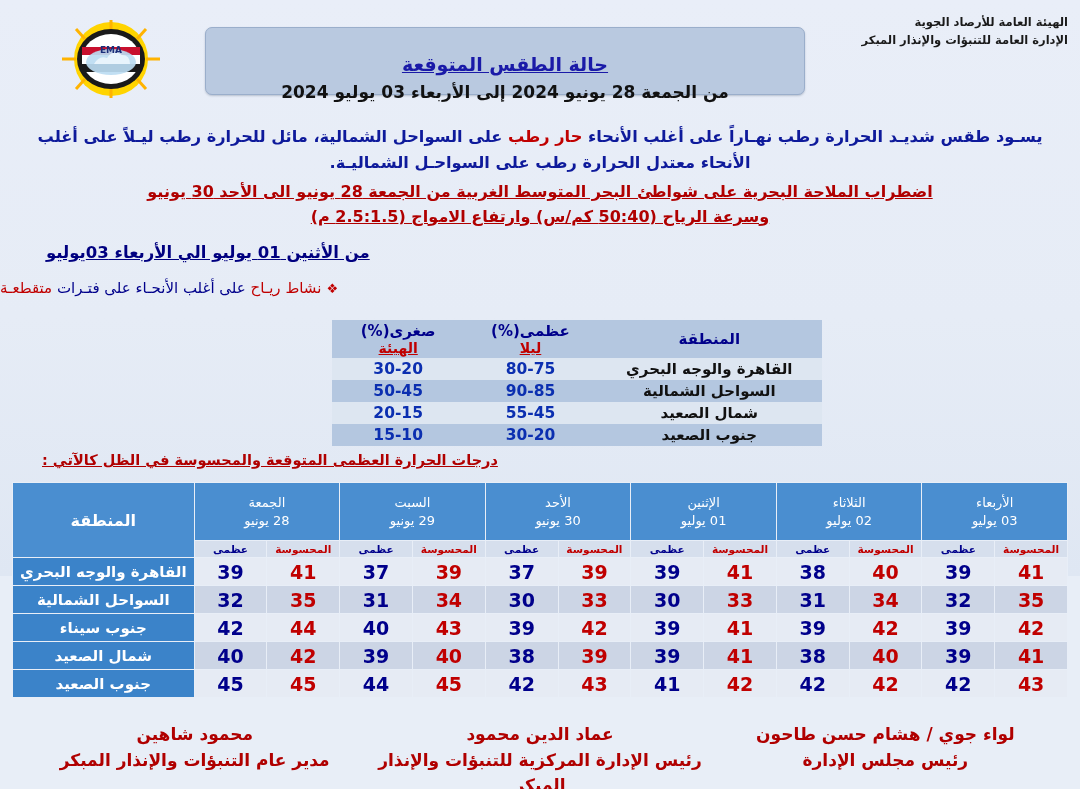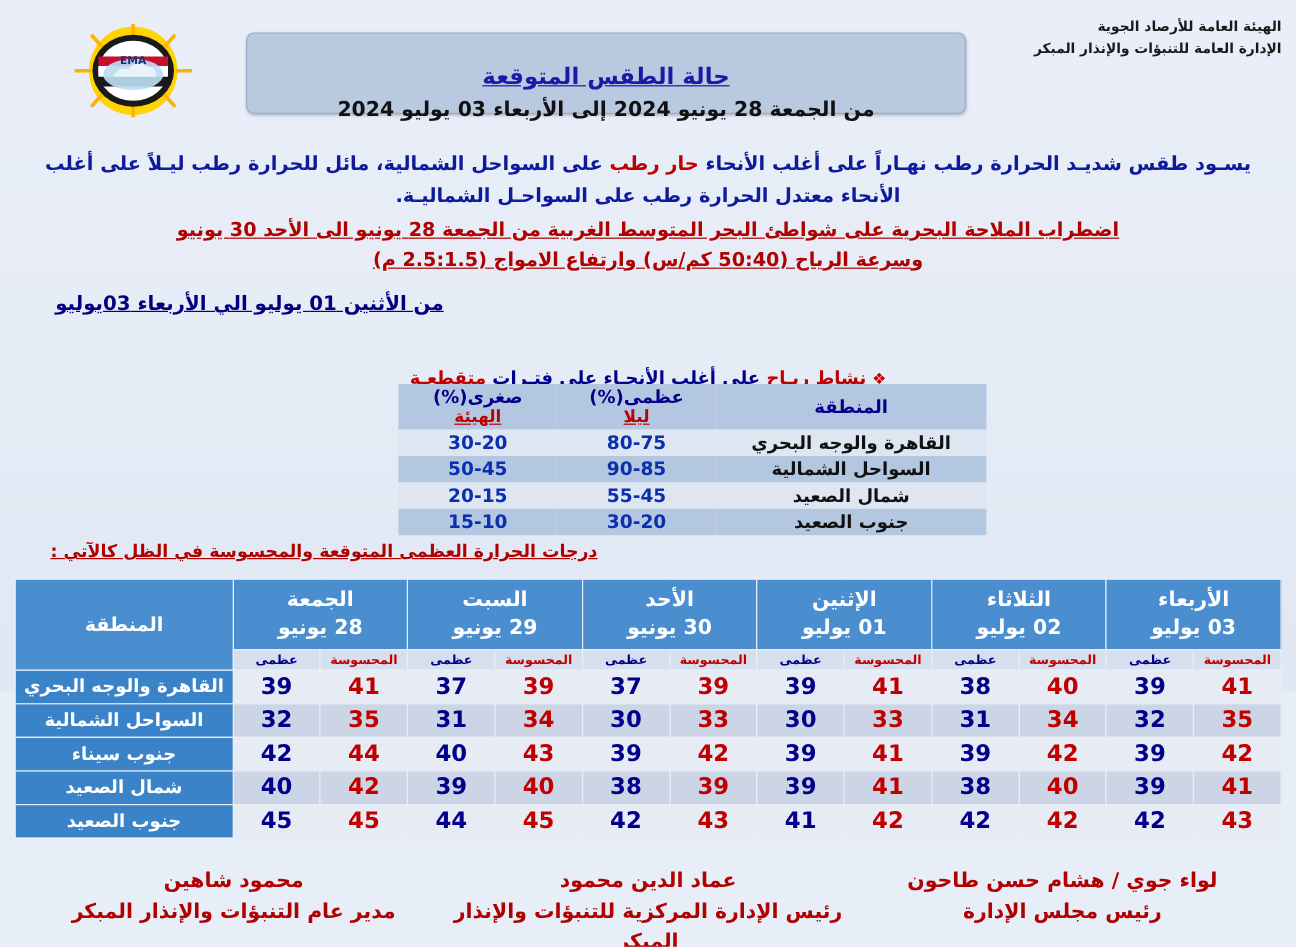--- a/index.html
+++ b/index.html
@@ -67,22 +67,22 @@
   .marine span { text-decoration: underline; }
 
   .period-head {
     position: absolute; top: 243px; right: 0; width: 1034px;
     direction: rtl; text-align: left;
     color: #000080; font-weight: bold; font-size: 16.5px;
     text-decoration: underline;
   }
   .wind-line {
     position: absolute; top: 279px; right: 0; left: 0;
-    direction: rtl; text-align: center;
-    font-weight: bold; font-size: 15px; margin-top: 27px;
+    direction: rtl; text-align: left;
+    font-weight: normal; font-size: 15px;
   }
   .wind-line .bullet { color: #c00000; font-size: 13px; margin-left: 5px; }
   .wind-line .rd { color: #c00000; }
   .wind-line .bl { color: #00008b; }
 
   .hum-caption {
     position: absolute; top: 301px; right: 0; left: 0;
     direction: rtl; text-align: center;
     color: #b00000; font-weight: bold; font-size: 15.5px;
     text-decoration: underline;
@@ -121,22 +121,22 @@
   .temp-wrap {
     position: absolute; top: 482px; left: 12px;
     width: 1056px;
   }
   table.temp {
     width: 100%; border-collapse: collapse; direction: rtl;
     table-layout: fixed;
   }
   table.temp th, table.temp td { text-align: center; }
   .daycell {
-    background: #4a8ed0; color: #ffffff; font-weight: bold;
-    font-size: 17px; line-height: 1.35;
+    background: #4a8ed0; color: #ffffff; font-weight: normal;
+    font-size: 13px; line-height: 1.35;
     border: 1px solid #e8eef7; padding: 6px 2px;
     height: 58px; vertical-align: middle;
   }
   .region-head {
     background: #4a8ed0; color: #ffffff; font-weight: bold;
     font-size: 16px; border: 1px solid #e8eef7;
     vertical-align: middle;
   }
   .sub-h {
     background: #d6dfed; border: 1px solid #e8eef7;

